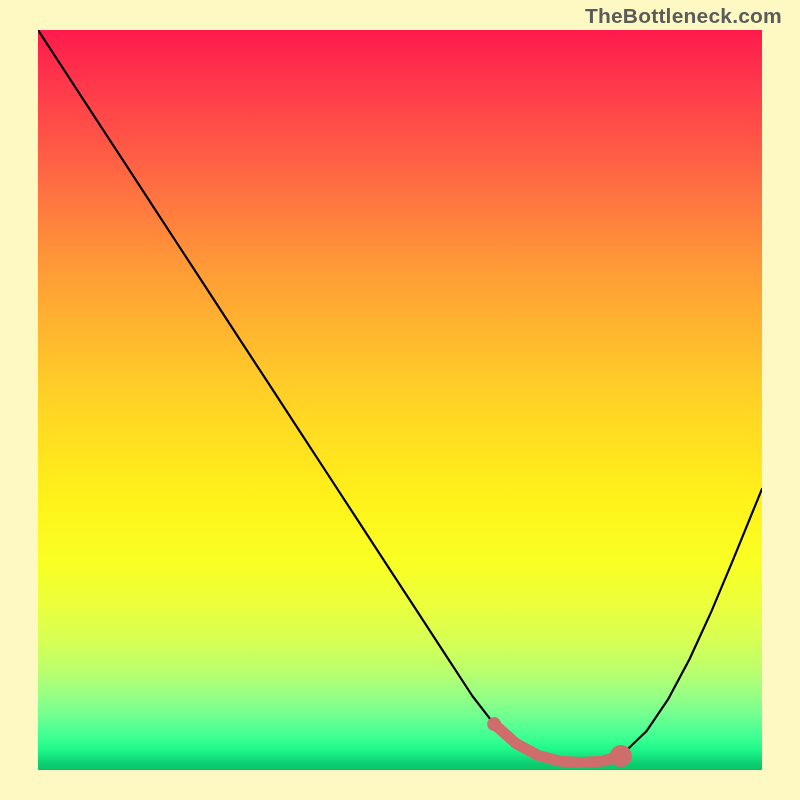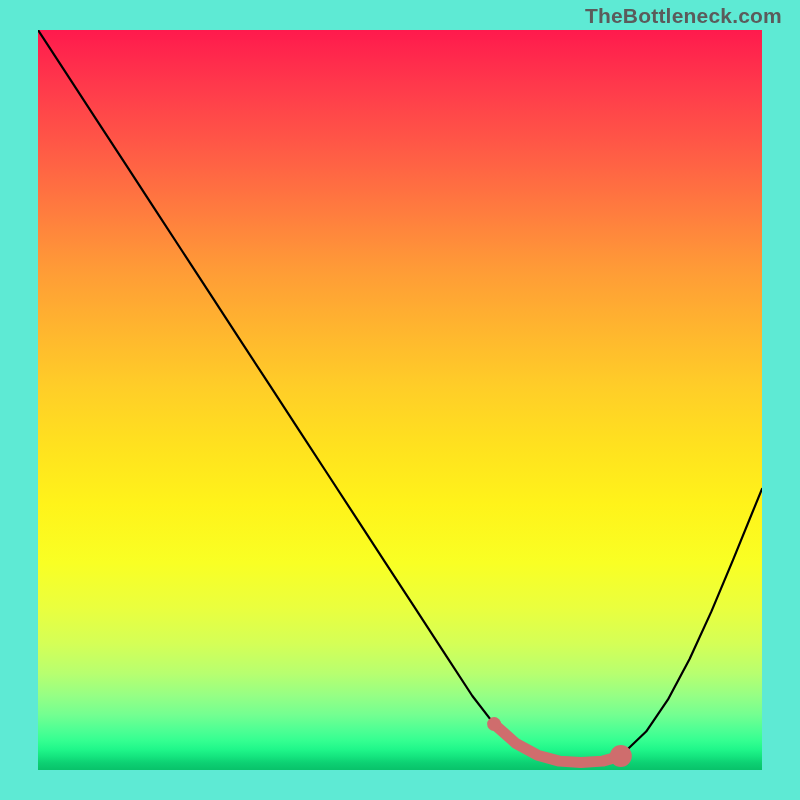--- a/index.html
+++ b/index.html
@@ -8,21 +8,21 @@
     width: 800px;
     height: 800px;
     background: #000;
     font-family: Arial, Helvetica, sans-serif;
     overflow: hidden;
   }
   .frame {
     position: relative;
     width: 800px;
     height: 800px;
-    background: #5eead4;
+    background: #fef9c3;
   }
   .watermark {
     position: absolute;
     top: 4px;
     right: 18px;
     color: #5b5b5b;
     font-size: 21px;
     font-weight: 600;
     letter-spacing: 0.2px;
     z-index: 5;

